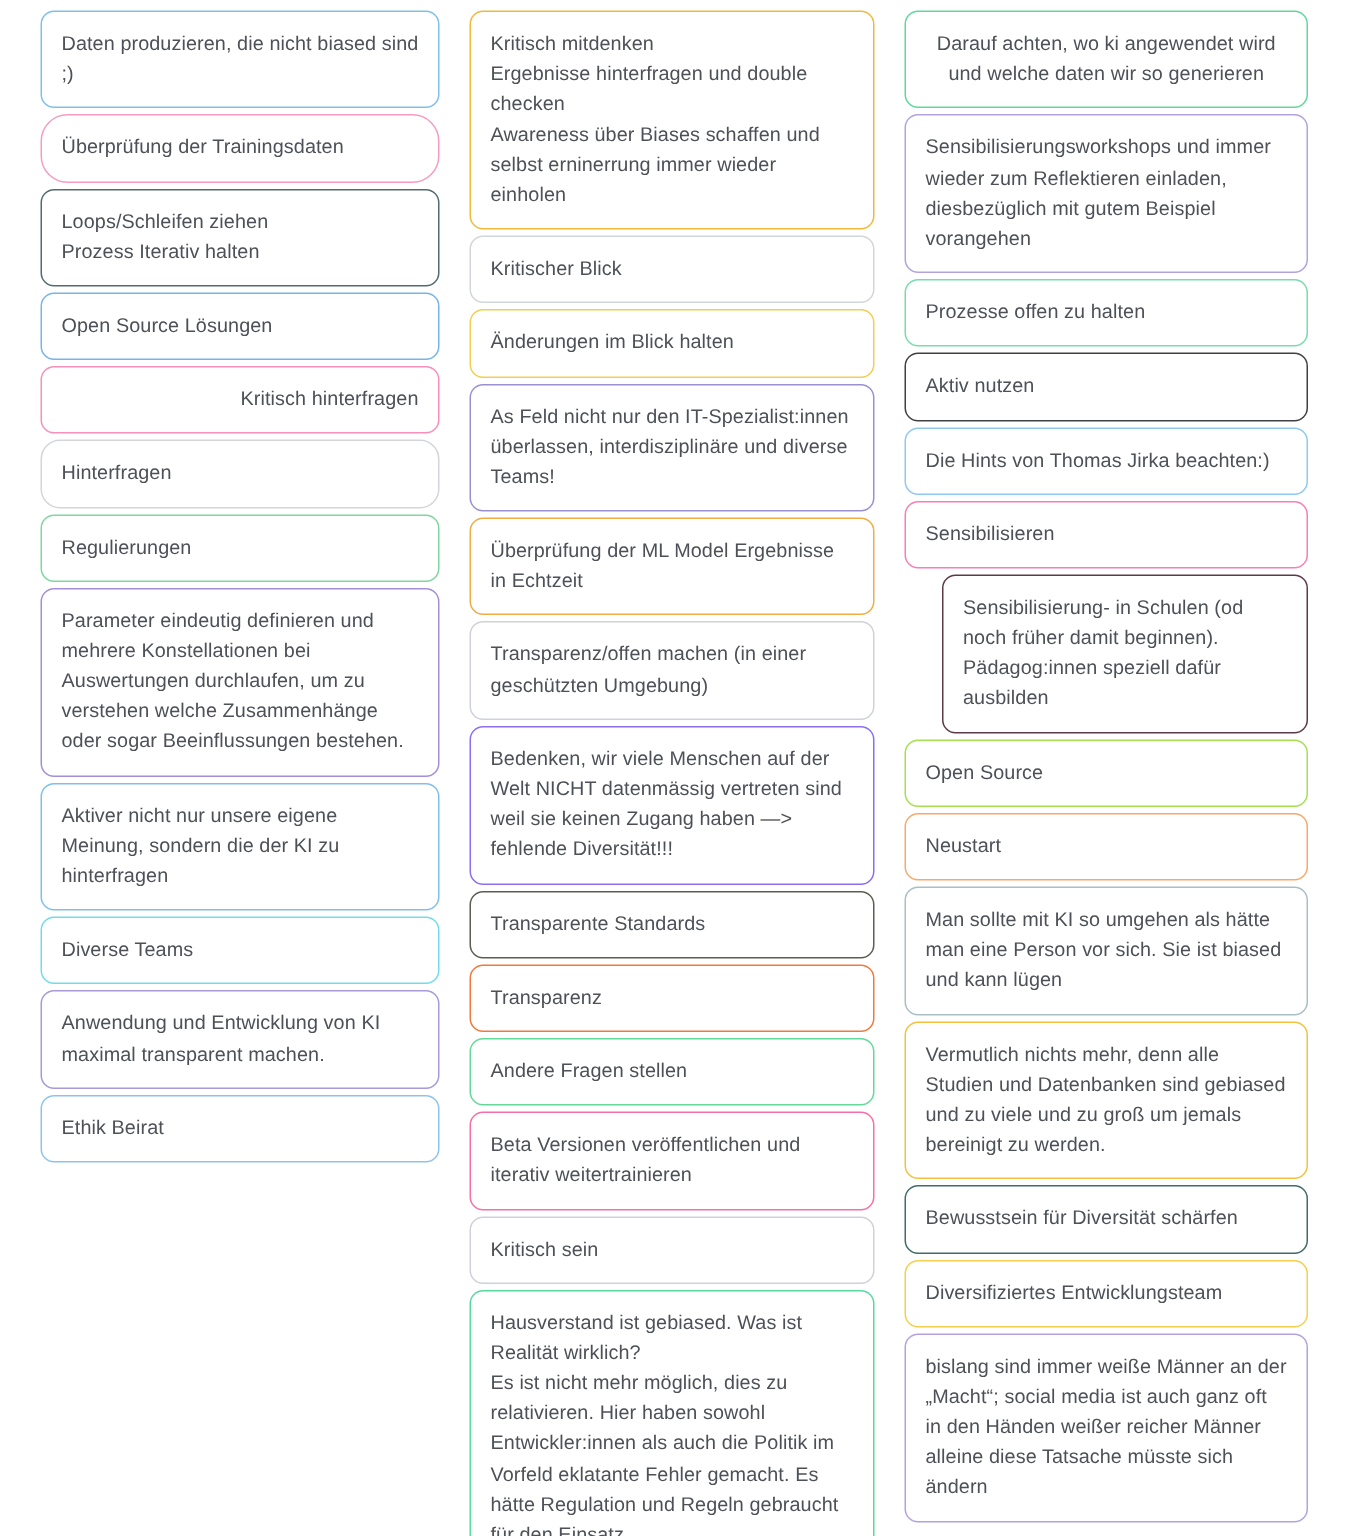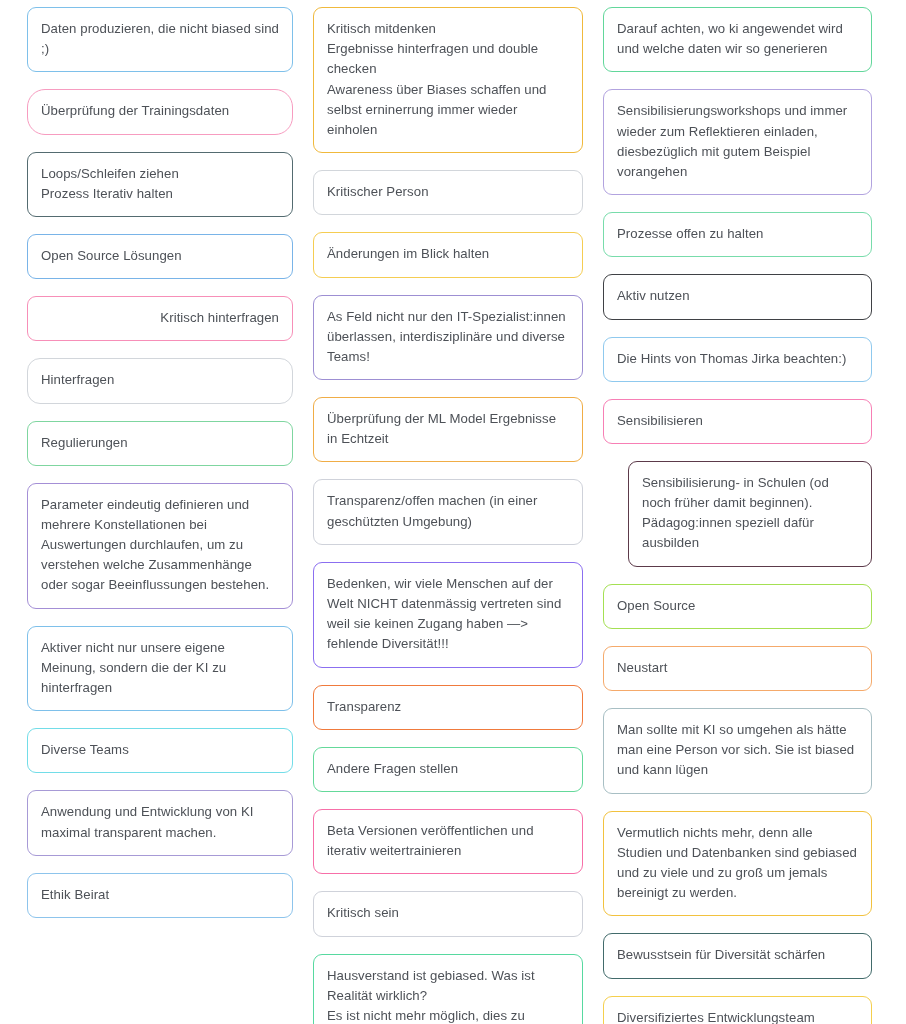--- a/index.html
+++ b/index.html
@@ -16,21 +16,21 @@
   #board {
     display: flex;
     align-items: flex-start;
     padding: 7px 0 0 0;
     gap: 20px;
     box-sizing: border-box;
   }
   .column {
     display: flex;
     flex-direction: column;
-    gap: 17px;
+    gap: 4px;
     box-sizing: border-box;
   }
   #col-0 { width: 266px; margin-left: 27px; }
   #col-1 { width: 270px; }
   #col-2 { width: 269px; }
 
   .card {
     box-sizing: border-box;
     background: #ffffff;
     border: 1.6px solid #c9ced4;
@@ -61,35 +61,36 @@
       <div class="card" style="border-color: rgb(164, 143, 214);">Parameter eindeutig definieren und mehrere Konstellationen bei Auswertungen durchlaufen, um zu verstehen welche Zusammenhänge oder sogar Beeinflussungen bestehen.</div>
       <div class="card" style="border-color: rgb(126, 192, 234);">Aktiver nicht nur unsere eigene Meinung, sondern die der KI zu hinterfragen</div>
       <div class="card" style="border-color: rgb(114, 221, 232);">Diverse Teams</div>
       <div class="card" style="border-color: rgb(167, 154, 214);">Anwendung und Entwicklung von KI maximal transparent machen.</div>
       <div class="card" style="border-color: rgb(141, 196, 236);">Ethik Beirat</div>
     </div>
   <div class="column" id="col-1">
       <div class="card" style="border-color: rgb(240, 185, 60);">Kritisch mitdenken
 Ergebnisse hinterfragen und double checken
 Awareness über Biases schaffen und selbst erninerrung immer wieder einholen</div>
-      <div class="card" style="border-color: rgb(210, 214, 219);">Kritischer Person</div>
+      <div class="card" style="border-color: rgb(210, 214, 219);">Kritischer Blick</div>
       <div class="card" style="border-color: rgb(245, 205, 82);">Änderungen im Blick halten</div>
       <div class="card" style="border-color: rgb(157, 143, 211);">As Feld nicht nur den IT-Spezialist:innen überlassen, interdisziplinäre und diverse Teams!</div>
       <div class="card" style="border-color: rgb(240, 173, 70);">Überprüfung der ML Model Ergebnisse in Echtzeit</div>
       <div class="card" style="border-color: rgb(207, 210, 218);">Transparenz/offen machen (in einer geschützten Umgebung)</div>
       <div class="card" style="border-color: rgb(139, 111, 240);">Bedenken, wir viele Menschen auf der Welt NICHT datenmässig vertreten sind weil sie keinen Zugang haben —&gt; fehlende Diversität!!!</div>
+      <div class="card" style="border-color: rgb(90, 95, 82);">Transparente Standards</div>
       <div class="card" style="border-color: rgb(240, 122, 60);">Transparenz</div>
       <div class="card" style="border-color: rgb(100, 217, 154);">Andere Fragen stellen</div>
       <div class="card" style="border-color: rgb(247, 111, 168);">Beta Versionen veröffentlichen und iterativ weitertrainieren</div>
       <div class="card" style="border-color: rgb(207, 210, 218);">Kritisch sein</div>
       <div class="card" style="border-color: rgb(87, 217, 160);">Hausverstand ist gebiased. Was ist Realität wirklich?
 Es ist nicht mehr möglich, dies zu relativieren. Hier haben sowohl Entwickler:innen als auch die Politik im Vorfeld eklatante Fehler gemacht. Es hätte Regulation und Regeln gebraucht für den Einsatz.</div>
     </div>
   <div class="column" id="col-2">
-      <div class="card" style="border-color: rgb(98, 215, 155);">Darauf achten, wo ki angewendet wird und welche daten wir so generieren</div>
+      <div class="card" style="border-color: rgb(98, 215, 155); text-align: center;">Darauf achten, wo ki angewendet wird und welche daten wir so generieren</div>
       <div class="card" style="border-color: rgb(178, 163, 223);">Sensibilisierungsworkshops und immer wieder zum Reflektieren einladen, diesbezüglich mit gutem Beispiel vorangehen</div>
       <div class="card" style="border-color: rgb(120, 220, 171);">Prozesse offen zu halten</div>
       <div class="card" style="border-color: rgb(63, 65, 69);">Aktiv nutzen</div>
       <div class="card" style="border-color: rgb(143, 201, 238);">Die Hints von Thomas Jirka beachten:)</div>
       <div class="card" style="border-color: rgb(247, 127, 181);">Sensibilisieren</div>
       <div class="card" style="border-color: rgb(92, 58, 74); margin-left: 25px;">Sensibilisierung- in Schulen (od noch früher damit beginnen). Pädagog:innen speziell dafür ausbilden</div>
       <div class="card" style="border-color: rgb(164, 224, 82);">Open Source</div>
       <div class="card" style="border-color: rgb(245, 170, 107);">Neustart</div>
       <div class="card" style="border-color: rgb(168, 191, 196);">Man sollte mit KI so umgehen als hätte man eine Person vor sich. Sie ist biased und kann lügen</div>
       <div class="card" style="border-color: rgb(242, 194, 63);">Vermutlich nichts mehr, denn alle Studien und Datenbanken sind gebiased und zu viele und zu groß um jemals bereinigt zu werden.</div>

